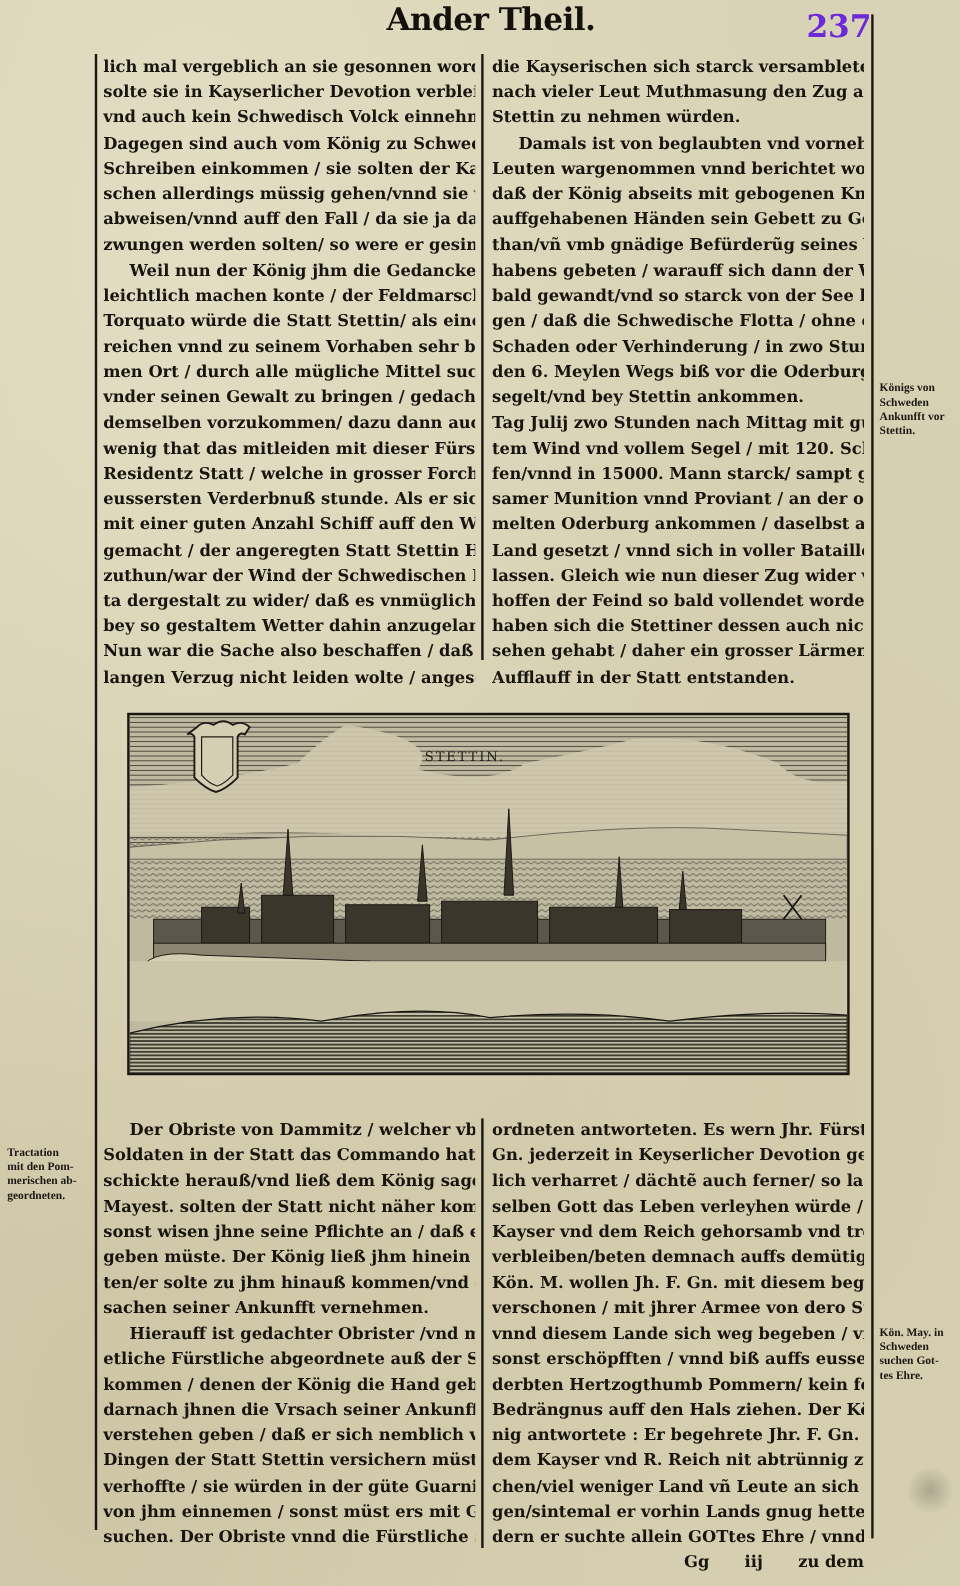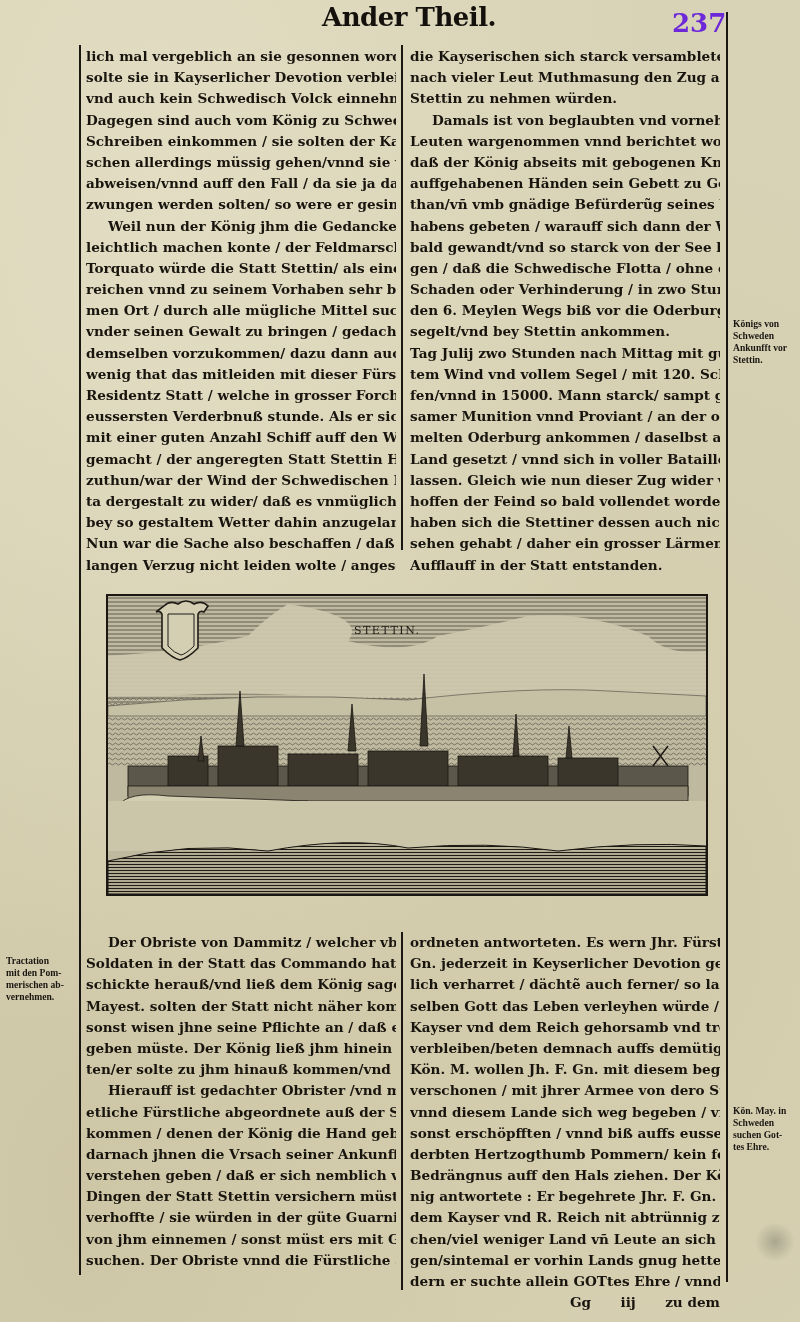--- a/index.html
+++ b/index.html
@@ -163,20 +163,21 @@
 
 <div class="col" style="left:86px;top:932px;width:310px;">
   <div id="bl">
       <span class="line indent">Der Obriste von Dammitz / welcher vber die</span>
       <span class="line">Soldaten in der Statt das Commando hatte/</span>
       <span class="line">schickte herauß/vnd ließ dem König sagen Jhr.</span>
       <span class="line">Mayest. solten der Statt nicht näher kommen/</span>
       <span class="line">sonst wisen jhne seine Pflichte an / daß er Fewer</span>
       <span class="line">geben müste. Der König ließ jhm hinein entbie-</span>
       <span class="line">ten/er solte zu jhm hinauß kommen/vnd die Vr-</span>
+      <span class="line last">sachen seiner Ankunfft vernehmen.</span>
       <span class="line indent">Hierauff ist gedachter Obrister /vnd mit jhm</span>
       <span class="line">etliche Fürstliche abgeordnete auß der Statt</span>
       <span class="line">kommen / denen der König die Hand gebotten/</span>
       <span class="line">darnach jhnen die Vrsach seiner Ankunfft zu-</span>
       <span class="line">verstehen geben / daß er sich nemblich vor allen</span>
       <span class="line">Dingen der Statt Stettin versichern müste/</span>
       <span class="line">verhoffte / sie würden in der güte Guarnison</span>
       <span class="line">von jhm einnemen / sonst müst ers mit Gewalt</span>
       <span class="line">suchen. Der Obriste vnnd die Fürstliche abge-</span>
     </div>
@@ -211,21 +212,21 @@
 <div class="marginal" style="left:733px;top:318px;width:68px;" id="mrt">
     <span>Königs von</span>
     <span>Schweden</span>
     <span>Ankunfft vor</span>
     <span>Stettin.</span>
   </div>
 <div class="marginal" style="left:6px;top:944px;width:70px;margin-top:11px;" id="mlb">
     <span>Tractation</span>
     <span>mit den Pom-</span>
     <span>merischen ab-</span>
-    <span>vernehmen.</span>
+    <span>geordneten.</span>
   </div>
 <div class="marginal" style="left:733px;top:1105px;width:68px;" id="mrb">
     <span>Kön. May. in</span>
     <span>Schweden</span>
     <span>suchen Got-</span>
     <span>tes Ehre.</span>
   </div>
 
 <div class="stain"></div>
 

